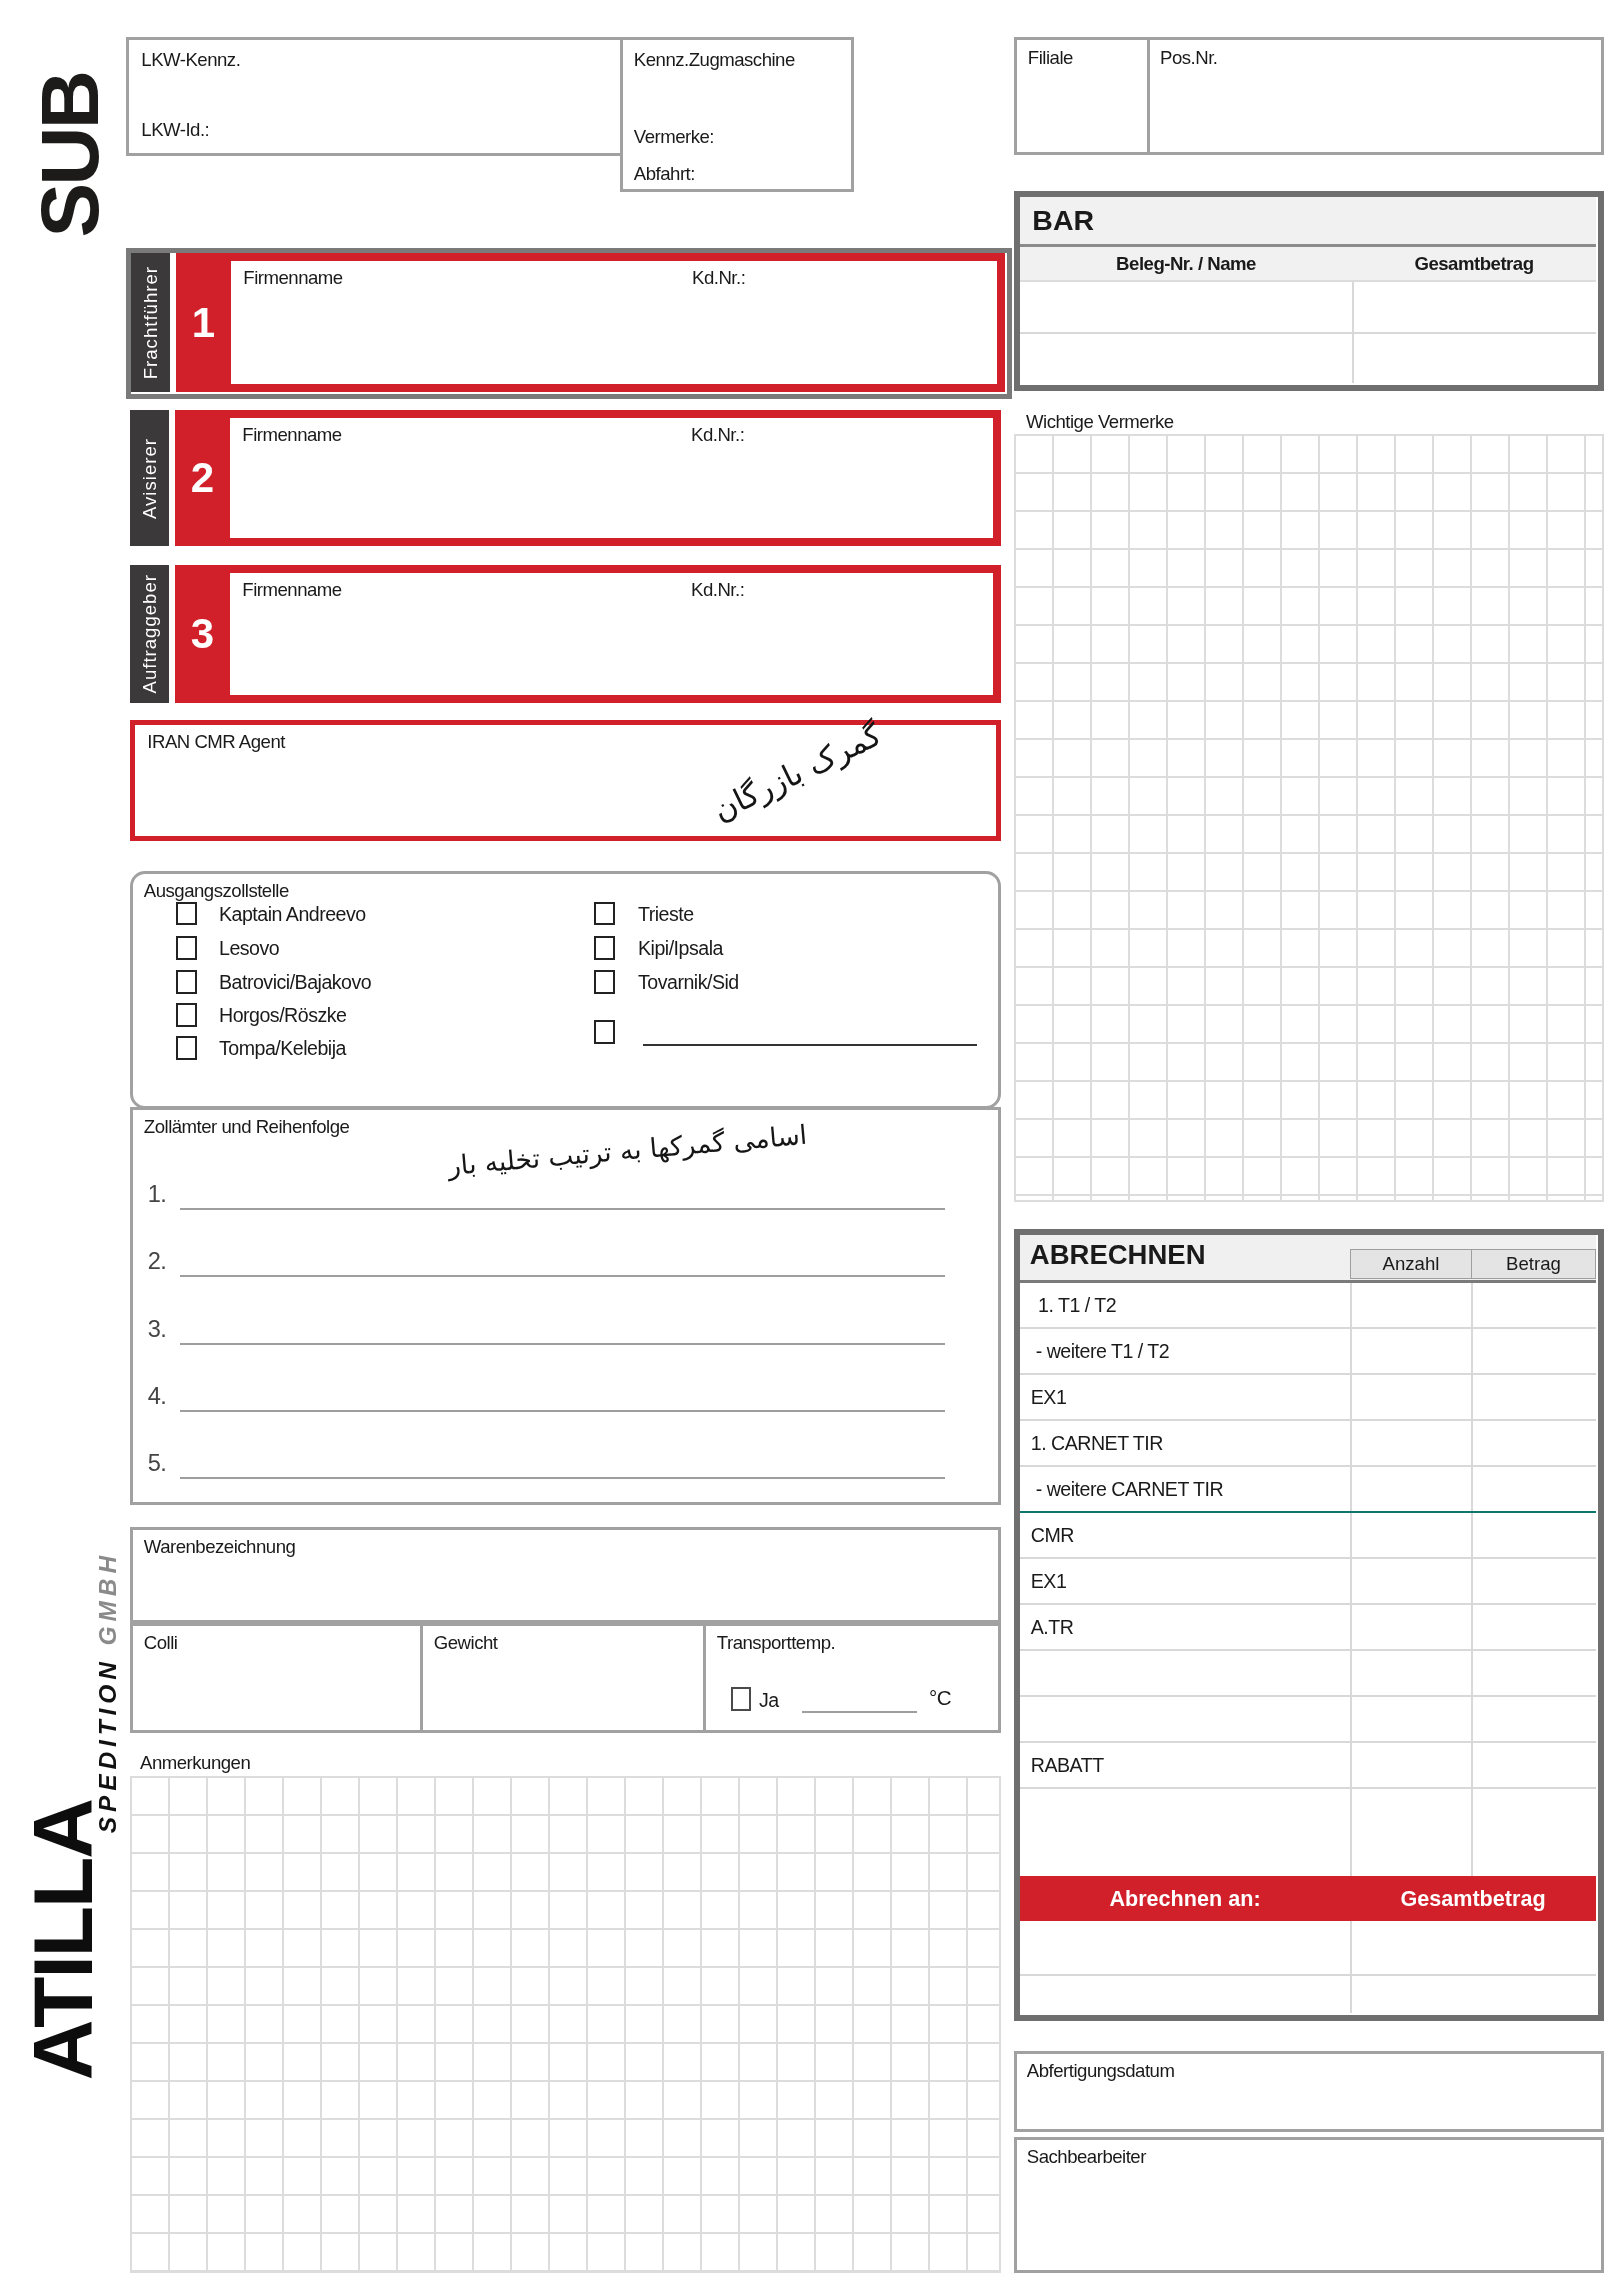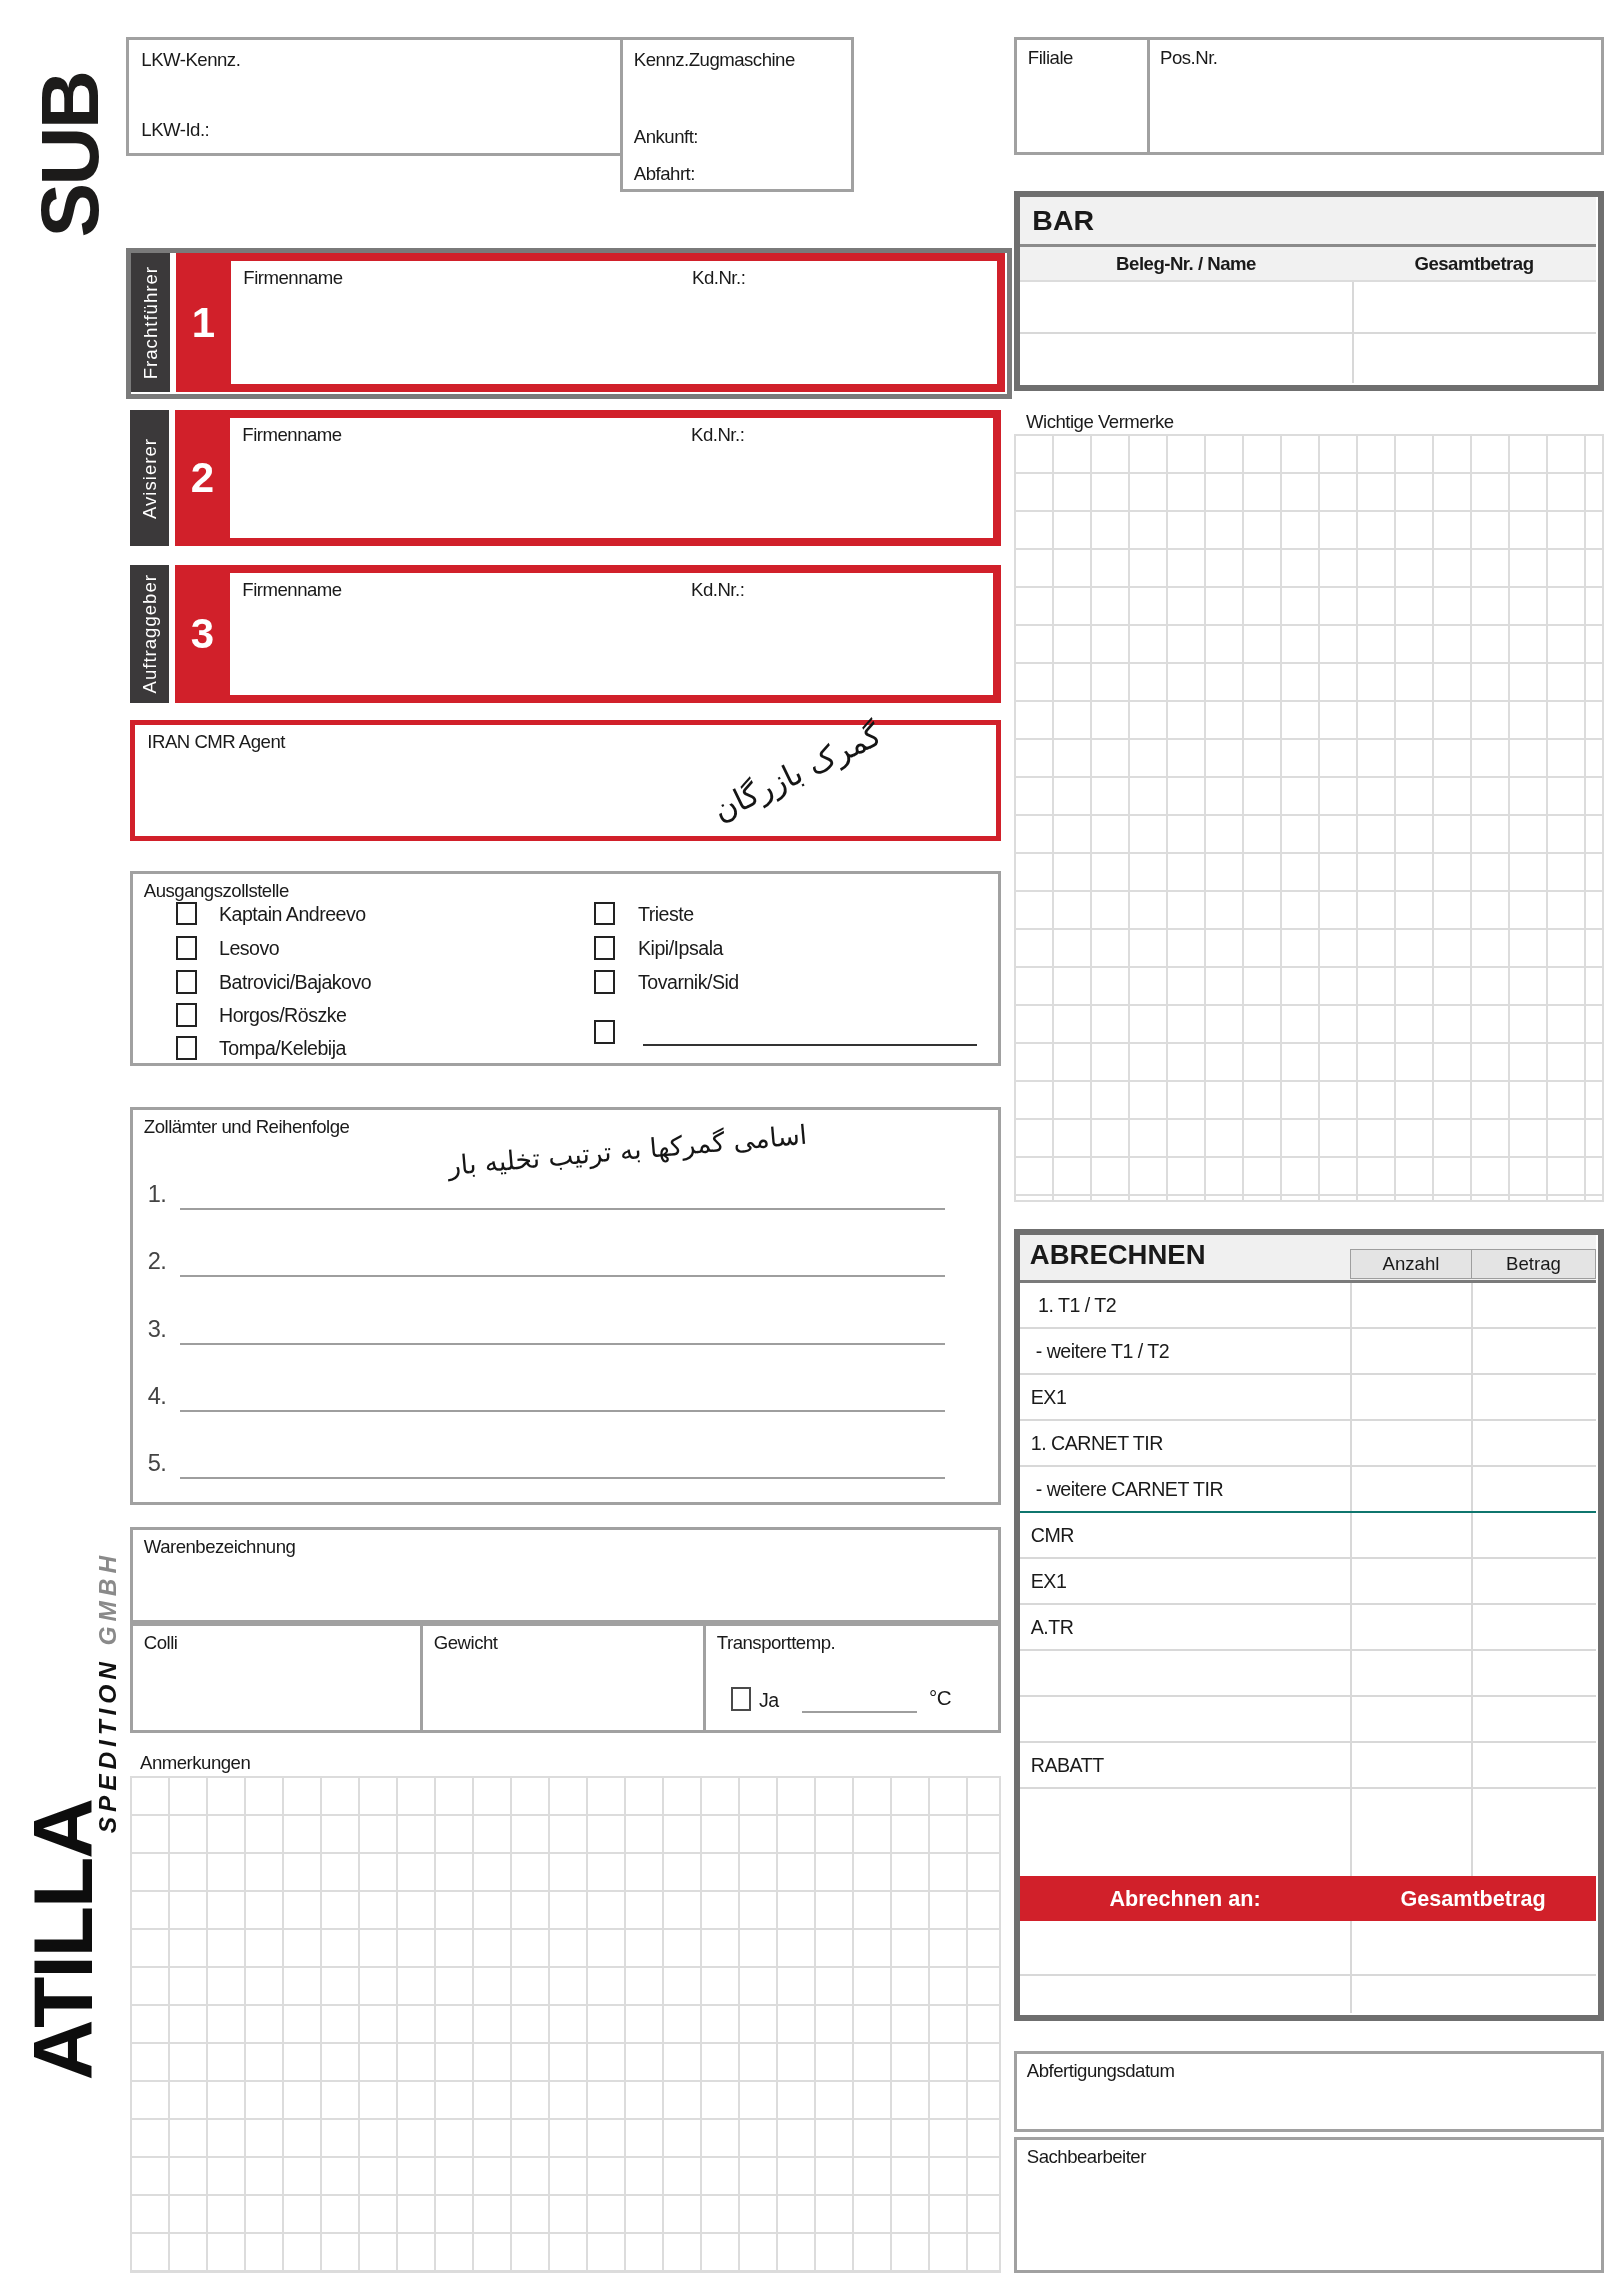--- a/index.html
+++ b/index.html
@@ -36,21 +36,21 @@
     <span class="vert" style="font-size:82px;font-weight:900;letter-spacing:-2.9px;color:#1c1b1a;">SUB</span>
   </div>
 
   <div class="box" style="left:126px;top:37px;width:728px;height:119px;">
     <span class="lbl" style="left:12.3px;top:8.8px;">LKW-Kennz.</span>
     <span class="lbl" style="left:12.3px;top:79px;">LKW-Id.:</span>
   </div>
 
   <div class="box" style="left:620px;top:37px;width:234px;height:155px;">
     <span class="lbl" style="left:10.8px;top:8.8px;">Kennz.Zugmaschine</span>
-    <span class="lbl" style="left:10.8px;top:86px;">Ankunft:</span>
+    <span class="lbl" style="left:10.8px;top:86px;">Vermerke:</span>
     <span class="lbl" style="left:10.8px;top:123px;">Abfahrt:</span>
   </div>
 
   <div class="box" style="left:1014px;top:37px;width:590px;height:118px;">
     <div style="position:absolute;left:130px;top:0;bottom:0;width:2.9px;background:#a1a1a1;"></div>
     <span class="lbl" style="left:10.8px;top:7.4px;">Filiale</span>
     <span class="lbl" style="left:143px;top:7.4px;">Pos.Nr.</span>
   </div>
 
   <div class="thickbox" style="left:1014px;top:191px;width:590px;height:200px;">
@@ -105,21 +105,21 @@
       <span class="lbl" style="left:12.3px;top:5.9px;">Firmenname</span>
       <span class="lbl" style="left:461px;top:5.9px;">Kd.Nr.:</span>
     </div>
   </div>
 
   <div style="position:absolute;left:130px;top:720px;width:871px;height:121px;border:5.9px solid #d1202a;box-sizing:border-box;background:#fff;">
     <span class="lbl" style="left:12.3px;top:5.9px;">IRAN CMR Agent</span>
     <span class="hand" style="left:515px;top:29.4px;width:294px;font-size:31px;transform:rotate(-26deg);text-align:center;">گمرک بازرگان</span>
   </div>
 
-  <div class="box" style="left:130px;top:871px;width:871px;height:195px;">
+  <div class="box" style="left:130px;top:871px;width:871px;height:238px;border-radius:15px;">
     <span class="lbl" style="left:10.8px;top:5.9px;">Ausgangszollstelle</span>
     <div class="cb" style="left:43px;top:27.5px;"></div>
     <div class="cb" style="left:43px;top:62px;"></div>
     <div class="cb" style="left:43px;top:96px;"></div>
     <div class="cb" style="left:43px;top:129px;"></div>
     <div class="cb" style="left:43px;top:162px;"></div>
     <span class="lbl" style="left:86px;top:28.5px;font-size:19.6px;">Kaptain Andreevo</span>
     <span class="lbl" style="left:86px;top:63px;font-size:19.6px;">Lesovo</span>
     <span class="lbl" style="left:86px;top:97px;font-size:19.6px;">Batrovici/Bajakovo</span>
     <span class="lbl" style="left:86px;top:130px;font-size:19.6px;">Horgos/Röszke</span>

